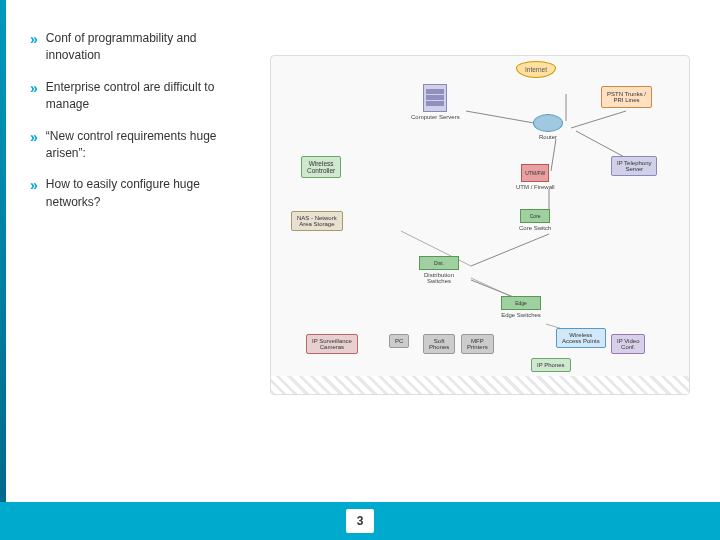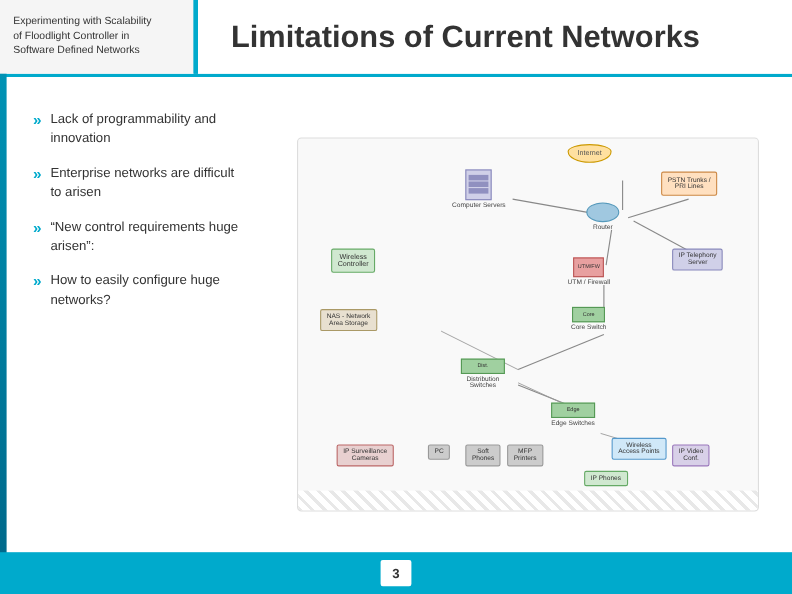--- a/index.html
+++ b/index.html
@@ -272,43 +272,33 @@
       );
     }
   </style>
 </head>
 <body>
 
 <div class="slide">
 
   <div class="left-accent"></div>
 
-  <div class="header">
-    <div class="header-sidebar">
-      <span class="sidebar-text">Experimenting with Scalability</span>
-      <span class="sidebar-text">of Floodlight Controller in</span>
-      <span class="sidebar-text">Software Defined Networks</span>
-    </div>
-    <div class="header-title-main">
-      <h1 class="main-title">Limitations of Current Networks</h1>
-    </div>
-  </div>
 
   <div class="content-area">
 
     <div class="left-panel">
 
       <div class="bullet-item">
         <span class="bullet-arrow">»</span>
-        <span class="bullet-text">Lack of programmability and innovation</span>
+        <span class="bullet-text">Conf of programmability and innovation</span>
       </div>
 
       <div class="bullet-item">
         <span class="bullet-arrow">»</span>
-        <span class="bullet-text">Enterprise networks are difficult to arisen</span>
+        <span class="bullet-text">Enterprise control are difficult to manage</span>
       </div>
 
       <div class="bullet-item">
         <span class="bullet-arrow">»</span>
         <span class="bullet-text">“New control requirements huge arisen”:</span>
       </div>
 
       <div class="bullet-item">
         <span class="bullet-arrow">»</span>
         <span class="bullet-text">How to easily configure huge networks?</span>

